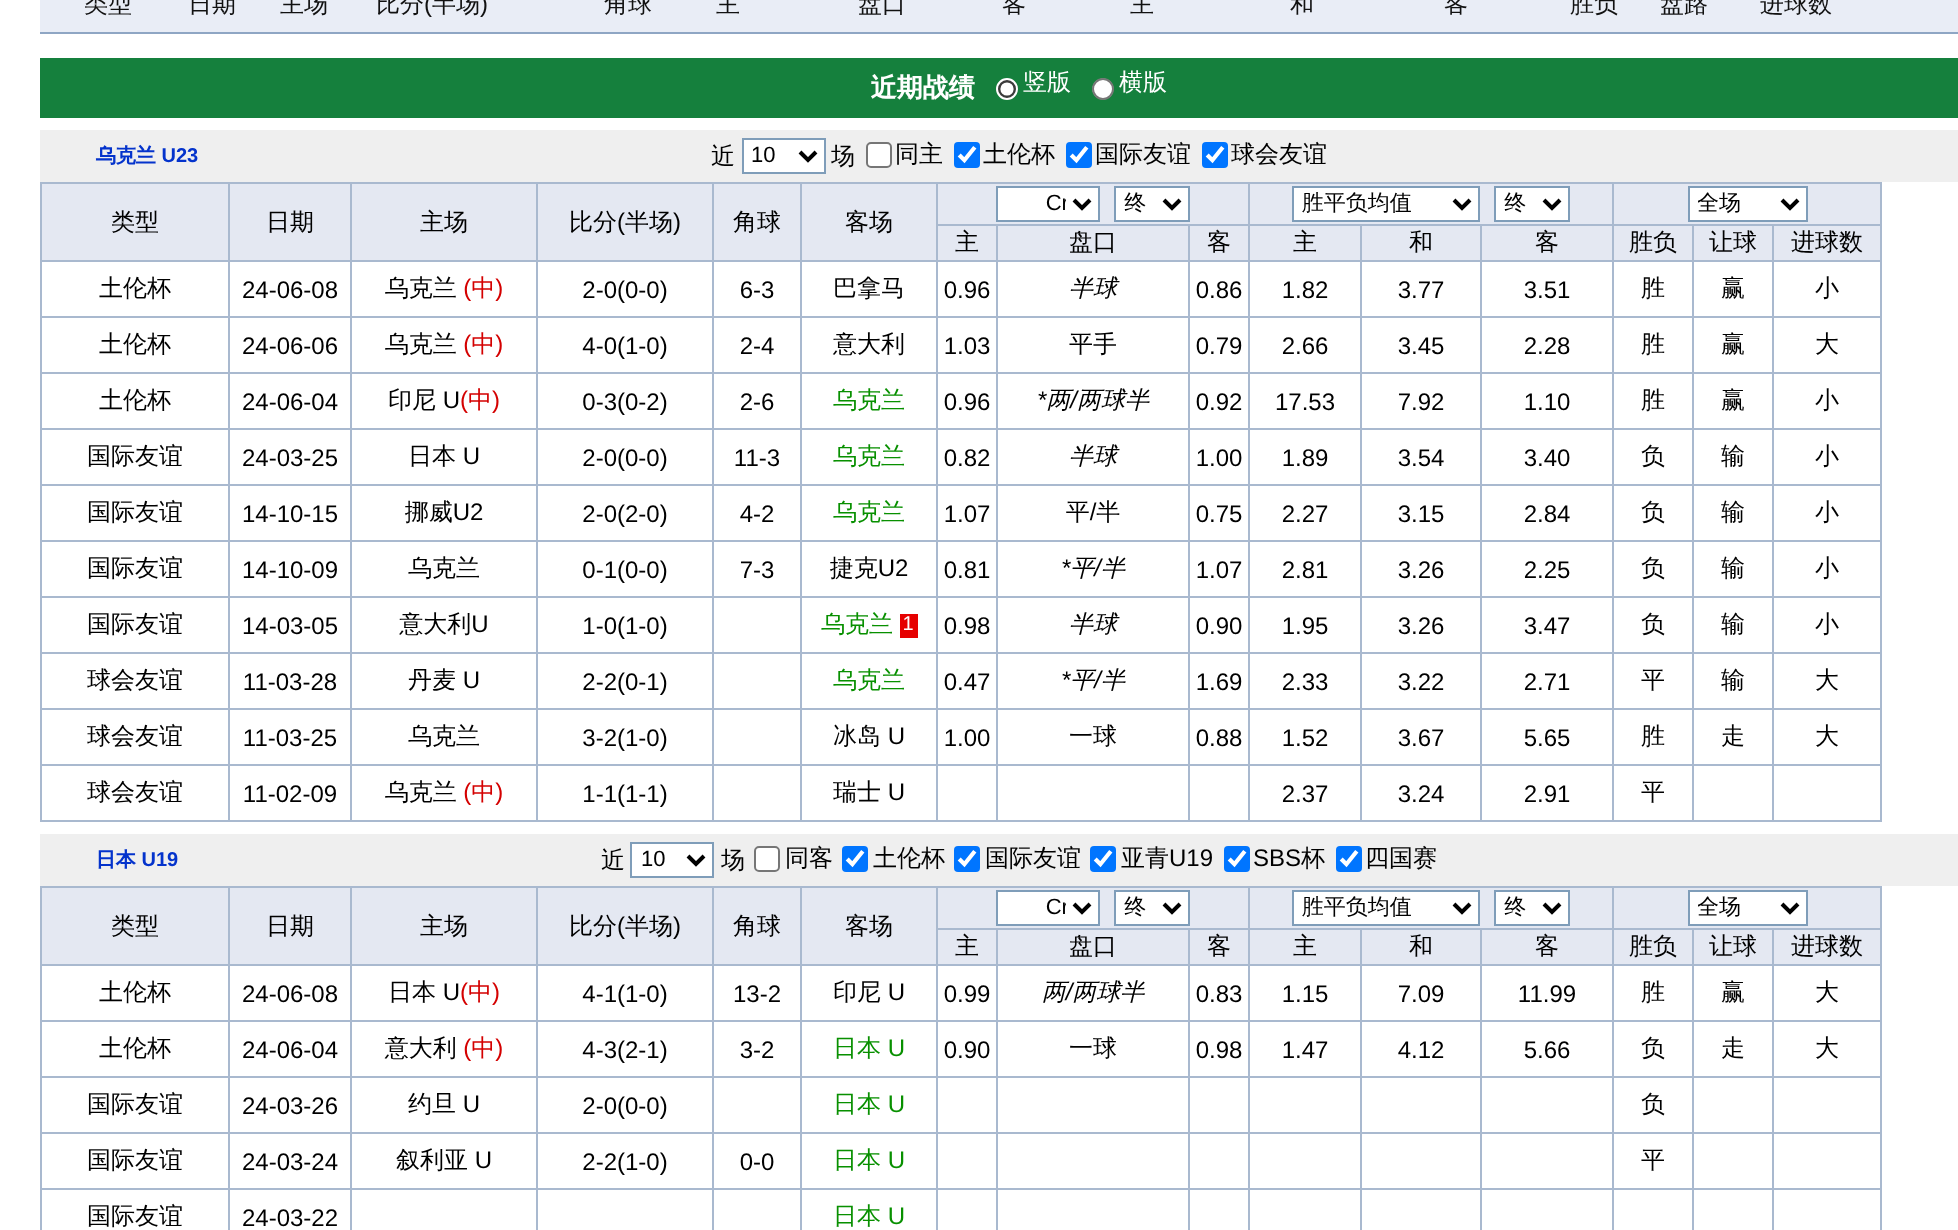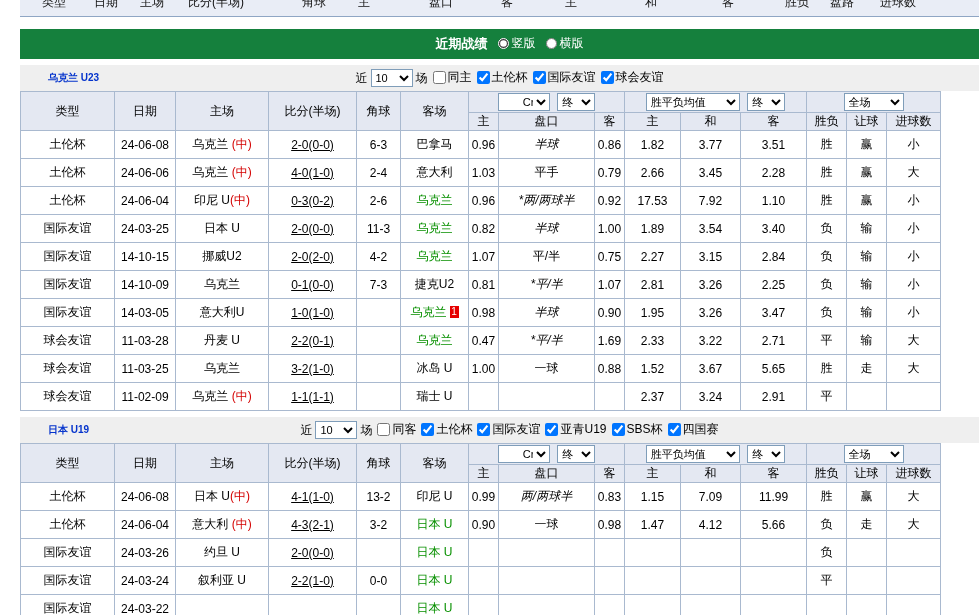--- a/index.html
+++ b/index.html
@@ -6,21 +6,21 @@
   body{margin:0;background:#fff;font-family:"Liberation Sans","DejaVu Sans",sans-serif;}
   .page{position:relative;width:979px;height:615px;overflow:hidden;background:#fff;margin-left:20px;}
 
   
   .cut-strip{position:relative;height:17px;background:#e9edf6;border-bottom:1px solid #8fa6c4;overflow:hidden;}
   .cs{position:absolute;top:-6px;transform:translateX(-50%);font-size:12px;color:#111;white-space:nowrap;}
 
   
   .banner{margin-top:12px;height:30px;background:#15803d;display:flex;align-items:center;justify-content:center;color:#fff;}
   .banner-title{font-size:13px;font-weight:bold;}
-  .banner label{display:inline-flex;align-items:center;font-size:12px;margin-left:10px;cursor:pointer;}
+  .banner label{display:inline-flex;align-items:flex-end;font-size:12px;margin-left:10px;cursor:pointer;}
   .banner input{accent-color:#ffffff;width:11px;height:11px;margin:0 3px 0 0;}
 
   
   .section-bar{margin-top:6px;height:26px;background:#efefef;display:flex;align-items:center;position:relative;}
   .team-title{position:absolute;left:28px;font-size:10px;font-weight:bold;color:#0433cc;}
   .filter-area{margin:0 auto;display:flex;align-items:center;font-size:12px;color:#000;}
   .filter-area label{display:inline-flex;align-items:center;margin-left:5px;cursor:pointer;}
   .filter-area input{margin:0 2px 0 0;width:13px;height:13px;}
 
   select{font-size:11px;height:18px;border:1px solid #7f9db9;background:#fff;font-family:inherit;}
@@ -34,21 +34,21 @@
   table.grid{border-collapse:collapse;table-layout:fixed;width:920px;font-size:12px;}
   .grid th,.grid td{border:1px solid #a9b9cf;text-align:center;padding:0;white-space:nowrap;overflow:hidden;}
   .grid thead th{background:#e4e8f2;font-weight:normal;color:#000;}
   .grid thead tr.r1 th{height:21px;}
   .grid thead tr.r2 th{height:17px;}
   .grid tbody td{height:28px;background:#fff;color:#000;}
 
   td.ts-cup{background:#f8a3b3;color:#cc0000;}
   td.ts-intl{background:#4f94dd;color:#ffffff;}
   td.ts-club{background:#17a3a3;color:#ffffff;}
-  .score{color:#d40000;text-decoration:underline;}
+  .score{color:#d40000;}
   .mid{color:#d40000;}
   .team-green{color:#089000;}
   .odds-draw{color:#2136c8;}
   .hc-red{color:#cc2200;font-style:italic;}
   .hc-blue{color:#2136c8;}
   .w-red{color:#d40000;}
   .w-green{color:#089000;}
   .w-blue{color:#2136c8;}
   .w-none{color:#000;}
   .badge{display:inline-block;background:#e60000;color:#fff;font-size:10px;line-height:12px;height:12px;min-width:9px;padding:0 1px;margin-left:3px;vertical-align:1px;}

